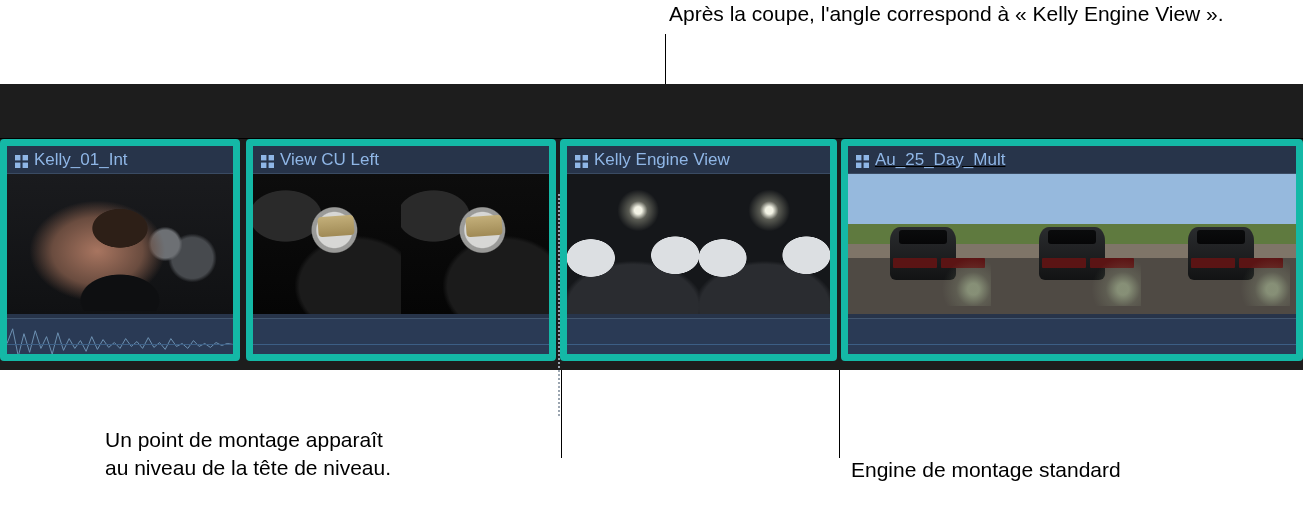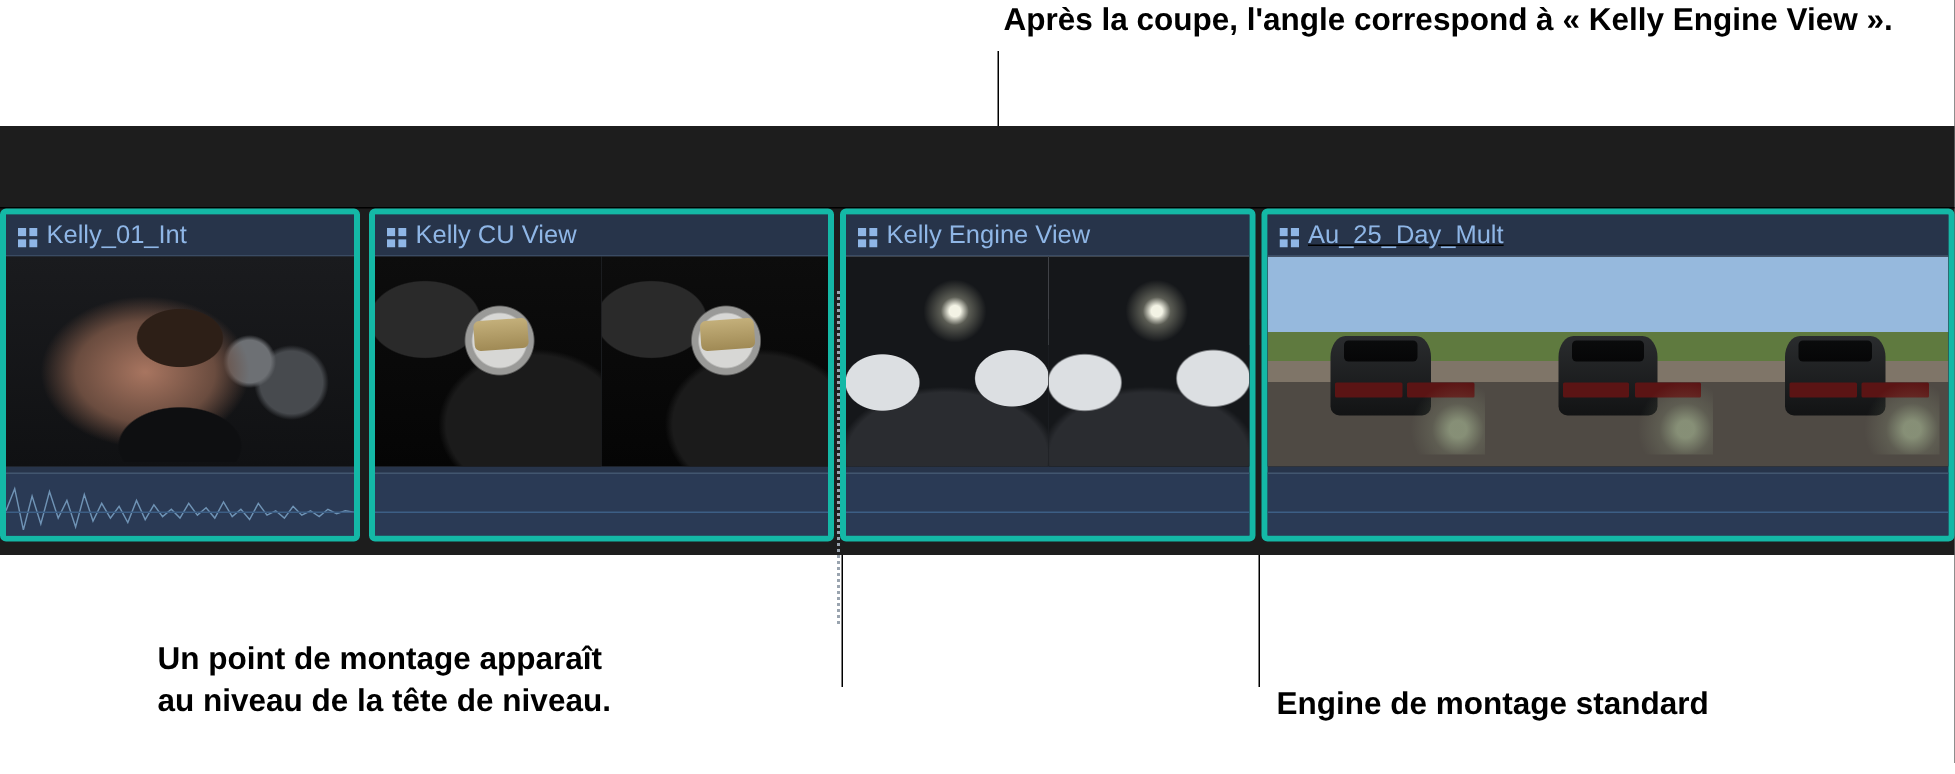--- a/index.html
+++ b/index.html
@@ -10,21 +10,20 @@
       font-family: -apple-system, "Helvetica Neue", Arial, sans-serif;
       position: relative;
       overflow: hidden;
     }
     .annotation {
       position: absolute;
       font-size: 21px;
       color: #000;
       line-height: 1.35;
       text-align: left;
-      font-weight: bold;
     }
     .anno-top { top: 0; left: 669px; width: 600px; }
     .anno-bl  { top: 426px; left: 105px; width: 465px; text-align: left; }
     .anno-br  { top: 456px; left: 851px; width: 400px; }
 
     .callout-line {
       position: absolute;
       background: #000;
     }
     
@@ -55,21 +54,21 @@
       top: 55px;
       left: 0;
       width: 100%;
       height: 222px;
     }
     .clip {
       position: absolute;
       top: 0;
       height: 222px;
       background: #27344a;
-      border: 4px solid #14b8a6;
+      border: 7px solid #14b8a6;
       border-radius: 4px;
       overflow: hidden;
     }
     .title-bar {
       height: 28px;
       background: #27344a;
       border-bottom: 1px solid #3a4b63;
       display: flex;
       align-items: center;
       gap: 6px;
@@ -248,21 +247,21 @@
     <div class="clip" style="left:246px; width:310px;">
       <div class="title-bar">
         <span class="multicam-icon">
           <svg viewBox="0 0 12 12">
               <rect x="0" y="0" width="5" height="5"></rect>
               <rect x="7" y="0" width="5" height="5"></rect>
               <rect x="0" y="7" width="5" height="5"></rect>
               <rect x="7" y="7" width="5" height="5"></rect>
             </svg>
         </span>
-        <span>Kelly CU View</span>
+        <span>View CU Left</span>
       </div>
       <div class="thumb-row">
         <div class="thumb">
             <div class="driver"></div>
           </div>
         <div class="thumb">
             <div class="driver"></div>
           </div>
       </div>
       <div class="audio-row">

